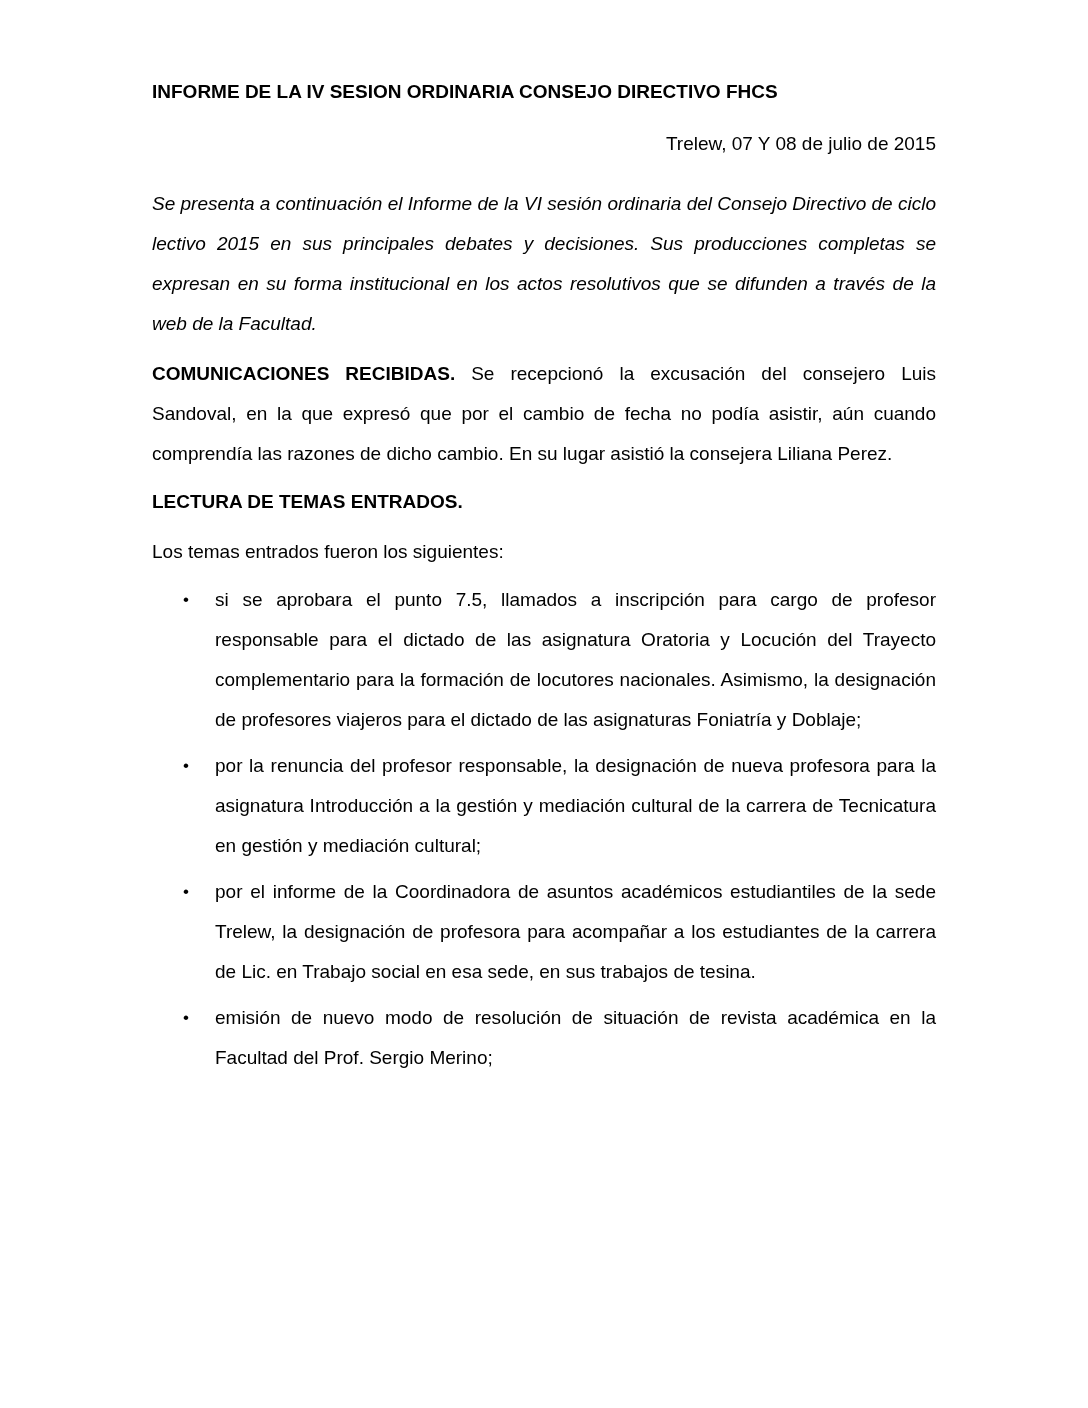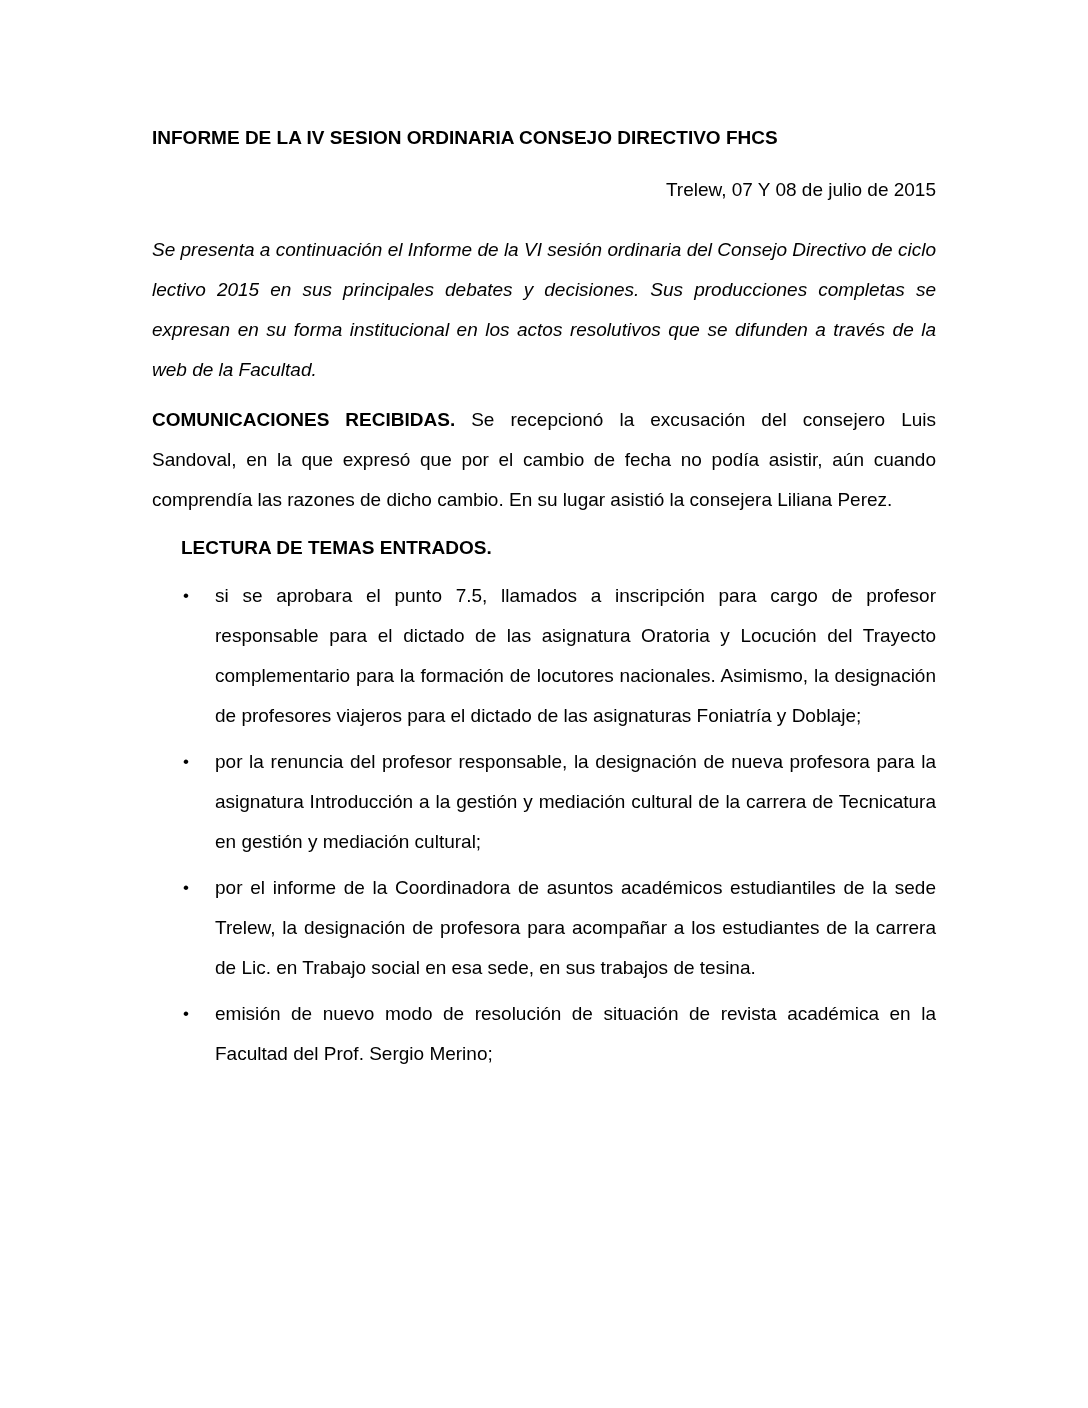--- a/index.html
+++ b/index.html
@@ -13,21 +13,21 @@
     height: 1408px;
     background: #ffffff;
     font-family: "Liberation Sans", sans-serif;
     color: #000000;
     overflow: hidden;
   }
   .content {
     box-sizing: border-box;
     margin-left: 152px;
     width: 784px;
-    padding-top: 118px;
+    padding-top: 72px;
     font-size: 19px;
     line-height: 40px;
   }
   .doc-title {
     font-weight: bold;
     font-size: 19px;
     line-height: 40px;
     margin: 0;
   }
   .dateline {
@@ -50,21 +50,20 @@
     font-style: italic;
   }
   .para-comunicaciones {
     margin-top: 10px;
   }
   .para-comunicaciones .lead {
     font-weight: bold;
   }
   .heading-lectura {
     margin-top: 8px;
-    margin-left: 29px;
   }
   .lectura-intro {
     margin-top: 10px;
     text-align: left;
   }
   .bullet-list {
     list-style: none;
     margin: 8px 0 0 0;
     padding: 0;
   }
@@ -97,20 +96,21 @@
 
     <p class="dateline">Trelew, 07 Y 08 de julio de 2015</p>
 
 
     <p class="para para-presentacion">Se presenta a continuación el Informe de la VI sesión ordinaria del Consejo Directivo de ciclo lectivo 2015 en sus principales debates y decisiones. Sus producciones completas se expresan en su forma institucional en los actos resolutivos que se difunden a través de la web de la Facultad.</p>
 
     <p class="para para-comunicaciones"><span class="lead">COMUNICACIONES RECIBIDAS.</span><span> Se recepcionó la excusación del consejero Luis Sandoval, en la que expresó que por el cambio de fecha no podía asistir, aún cuando comprendía las razones de dicho cambio. En su lugar asistió la consejera Liliana Perez.</span></p>
 
     <p class="section-heading heading-lectura">LECTURA DE TEMAS ENTRADOS.</p>
 
+    <p class="para lectura-intro">Los temas entrados fueron los siguientes:</p>
 
     <ul class="bullet-list">
       <li class="bullet-item item-1">
         <span class="bullet-marker">•</span>
         <span class="bullet-text">si se aprobara el punto 7.5, llamados a inscripción para cargo de profesor responsable para el dictado de las asignatura Oratoria y Locución del Trayecto complementario para la formación de locutores nacionales. Asimismo, la designación de profesores viajeros para el dictado de las asignaturas Foniatría y Doblaje;</span>
       </li>
       <li class="bullet-item item-2">
         <span class="bullet-marker">•</span>
         <span class="bullet-text">por la renuncia del profesor responsable, la designación de nueva profesora para la asignatura Introducción a la gestión y mediación cultural de la carrera de Tecnicatura en gestión y mediación cultural;</span>
       </li>

